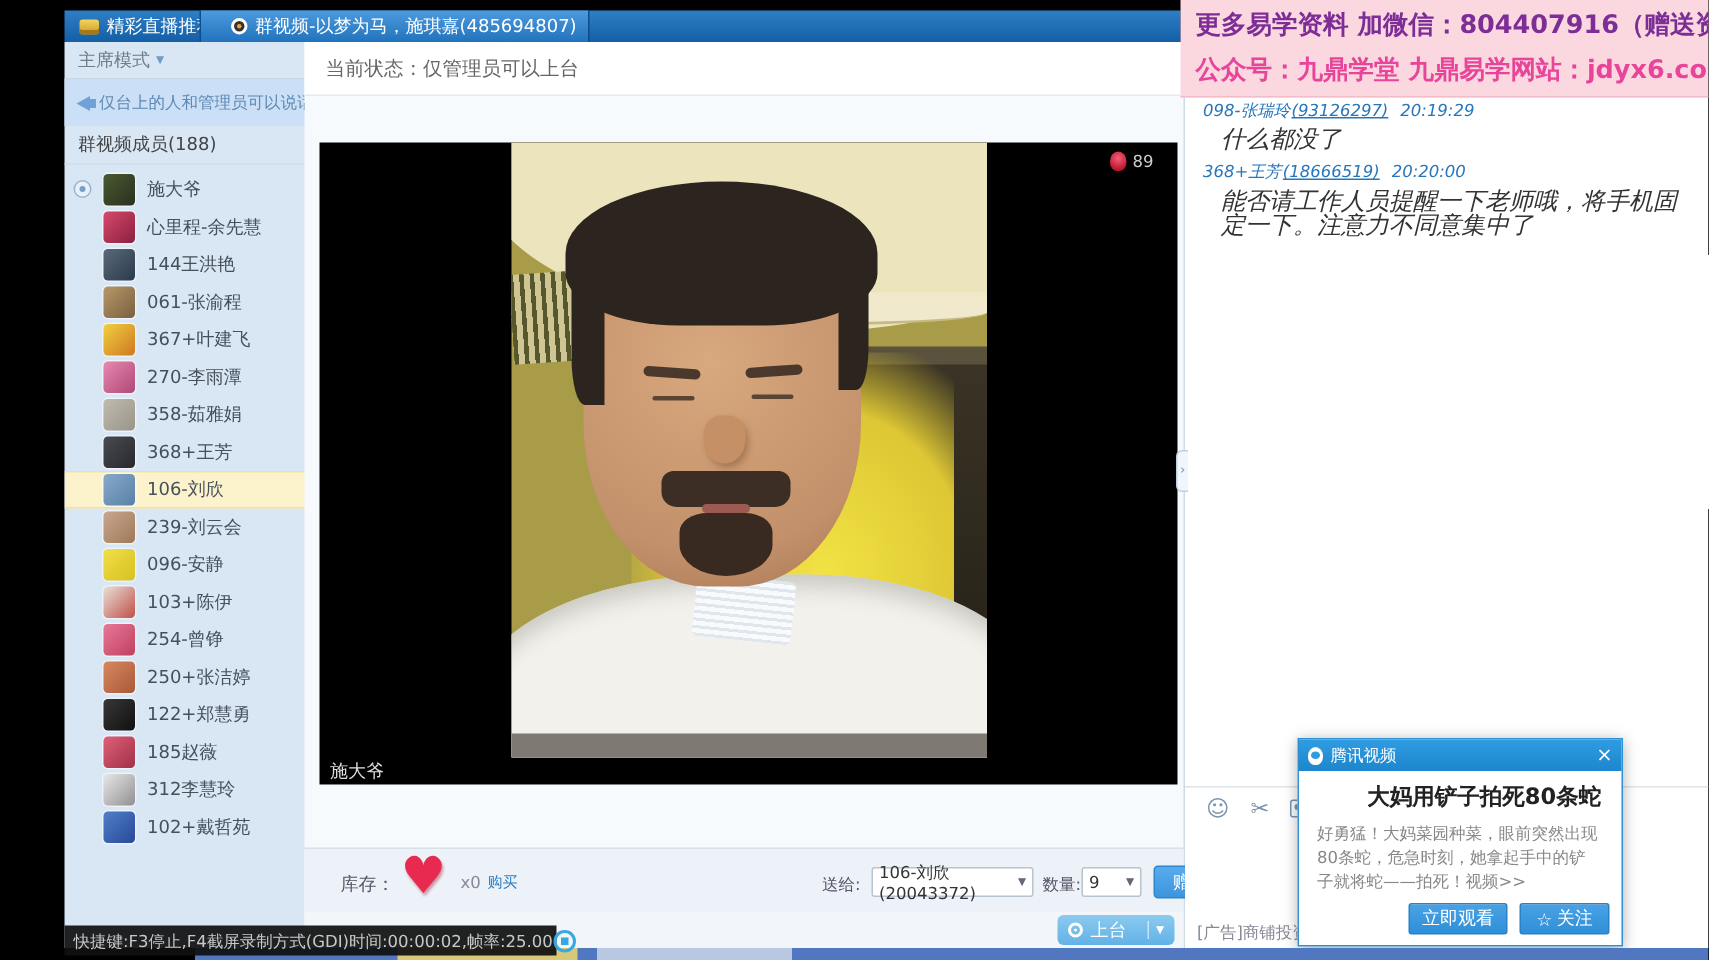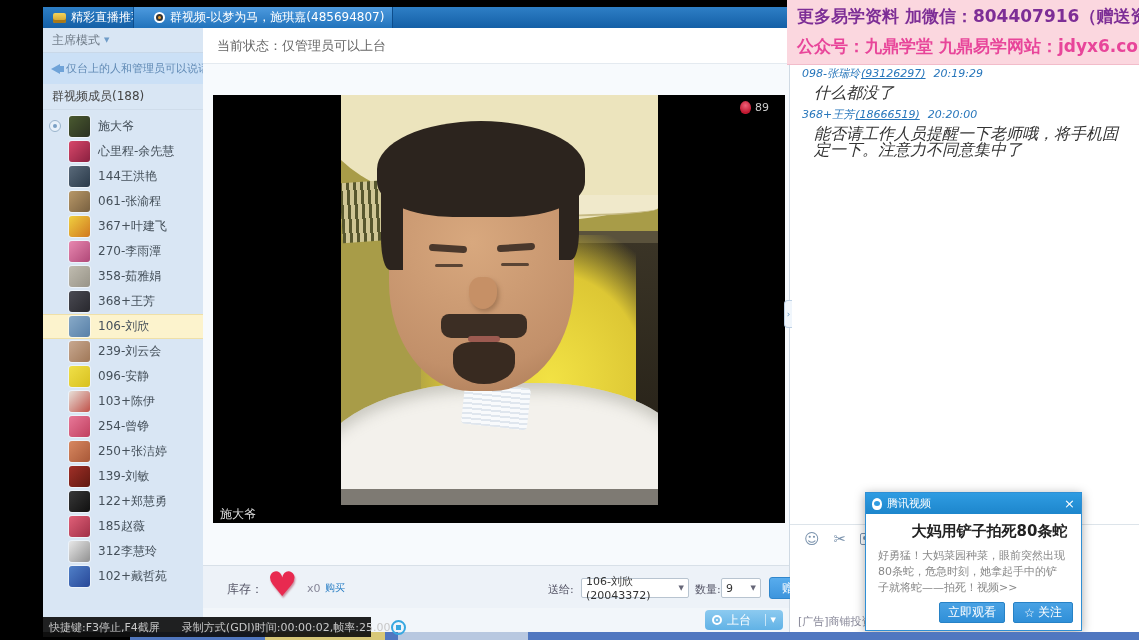--- a/index.html
+++ b/index.html
@@ -117,21 +117,21 @@
   .penguin-icon::after { content:""; position:absolute; left:2px; top:3px; width:6px; height:5px; border-radius:50%; background:#2f9ce2; }
   .popup-close { margin-left:auto; font-size:13px; color:#fff; line-height:1; }
   .popup-title { text-align:center; font-size:15px; font-weight:bold; color:#222; margin-top:8px;padding-left:32px; }
   .popup-body { font-size:11px; color:#888; line-height:16px; margin:7px 14px 0 12px; }
   .popup-actions { position:absolute; right:8px; bottom:7px; display:flex; gap:8px; }
   .popup-btn { min-width:60px; height:21px; background:linear-gradient(#49a2e4,#2f8fd8); border:1px solid #2782c6; border-radius:2px; color:#fff; font-size:12px; display:flex; align-items:center; justify-content:center; gap:3px; padding:0 8px; }
 
   
   .recorder { position:absolute; left:43px; top:617px; width:328px; height:20px; background:rgba(16,16,16,.93); display:flex; align-items:center; padding:0 6px; gap:0; z-index:8; }
   .rec-text { font-size:11px; color:#c8c8c8; white-space:nowrap; }
-  .rec-t1 { width:126px; } .rec-t2 { width:88px;margin-left:22px; }
+  .rec-t1 { width:126px; } .rec-t2 { width:88px; }
   .stop-btn { margin-left:auto; width:15px; height:15px; border-radius:50%; border:2px solid #38a8e0; display:flex; align-items:center; justify-content:center; flex:none; }
   .stop-btn::after { content:""; width:5px; height:5px; background:#38a8e0; }
 
   
   .taskbar { position:absolute; left:130px; top:632px; width:1009px; height:8px; background:#5077c0; z-index:7; }
   .tb-item1 { position:absolute; left:135px; top:0; width:120px; height:8px; background:#d8c878; }
   .tb-item2 { position:absolute; left:268px; top:0; width:130px; height:8px; background:#b8c8e0; }
 </style>
 </head>
 <body>
@@ -212,24 +212,20 @@
           <span class="avatar" style="background: linear-gradient(135deg, rgb(232, 224, 216), rgb(192, 80, 72));"></span>
           <span class="member-name">103+陈伊</span>
         </div>
         <div class="member-row">
           <span class="avatar" style="background: linear-gradient(135deg, rgb(232, 120, 152), rgb(192, 64, 96));"></span>
           <span class="member-name">254-曾铮</span>
         </div>
         <div class="member-row">
           <span class="avatar" style="background: linear-gradient(135deg, rgb(216, 136, 96), rgb(168, 88, 56));"></span>
           <span class="member-name">250+张洁婷</span>
-        </div>
-        <div class="member-row">
-          <span class="avatar" style="background: linear-gradient(135deg, rgb(160, 48, 40), rgb(96, 24, 16));"></span>
-          <span class="member-name">139-刘敏</span>
         </div>
         <div class="member-row">
           <span class="avatar" style="background: linear-gradient(135deg, rgb(56, 56, 56), rgb(16, 16, 16));"></span>
           <span class="member-name">122+郑慧勇</span>
         </div>
         <div class="member-row">
           <span class="avatar" style="background: linear-gradient(135deg, rgb(224, 96, 120), rgb(160, 48, 72));"></span>
           <span class="member-name">185赵薇</span>
         </div>
         <div class="member-row">

